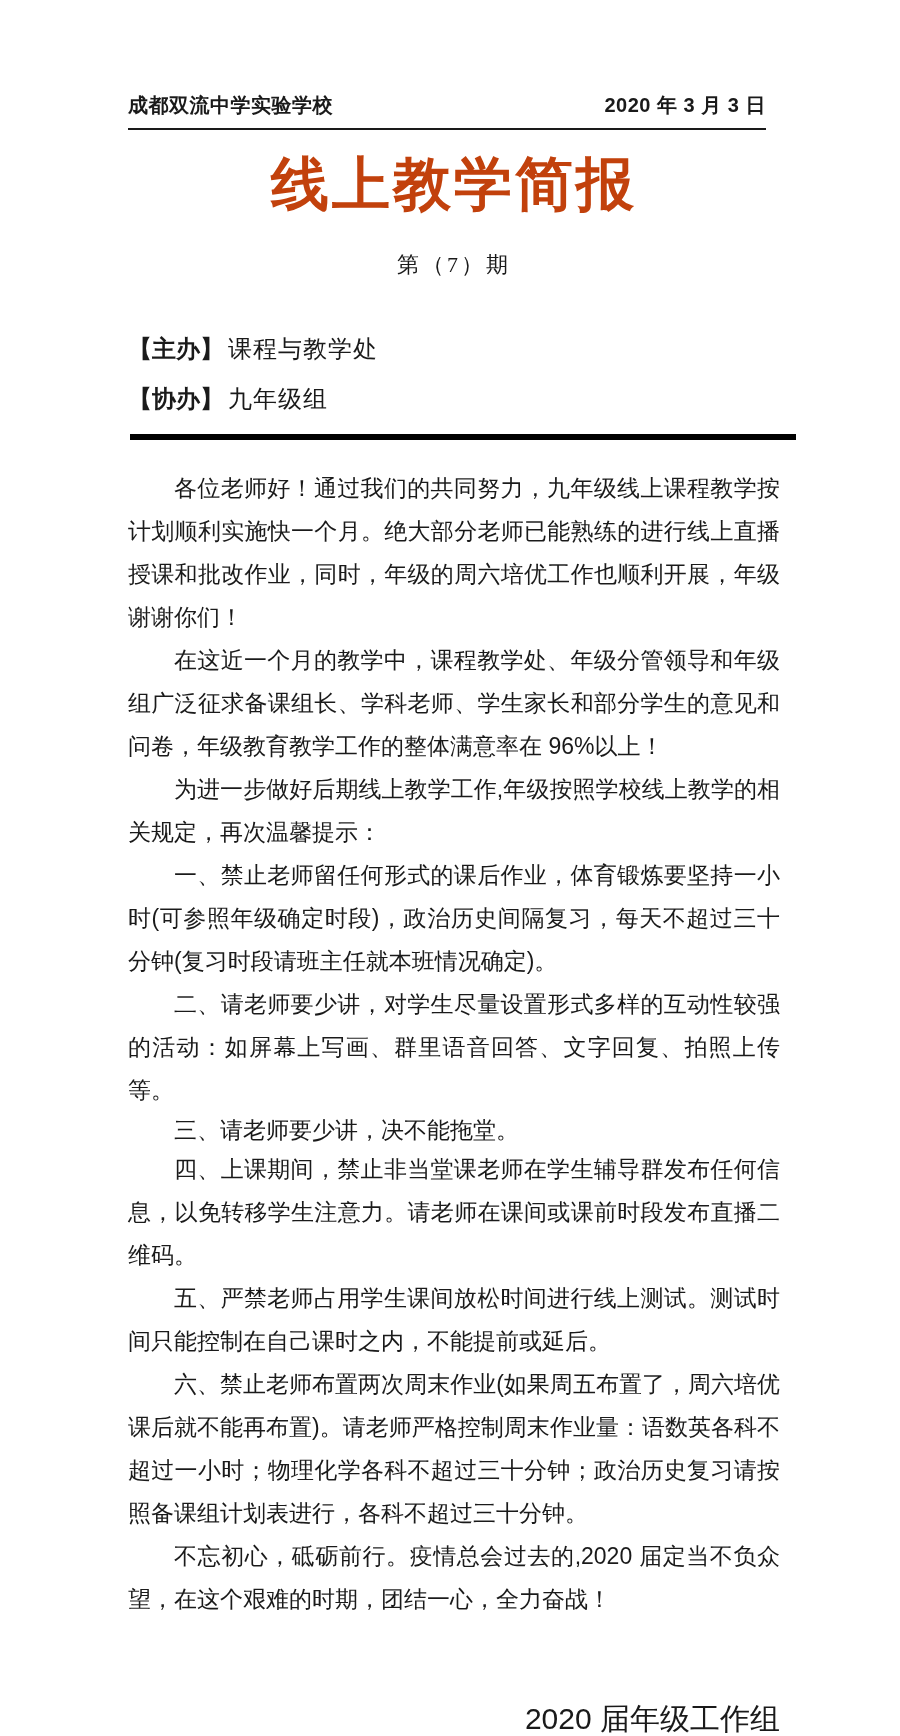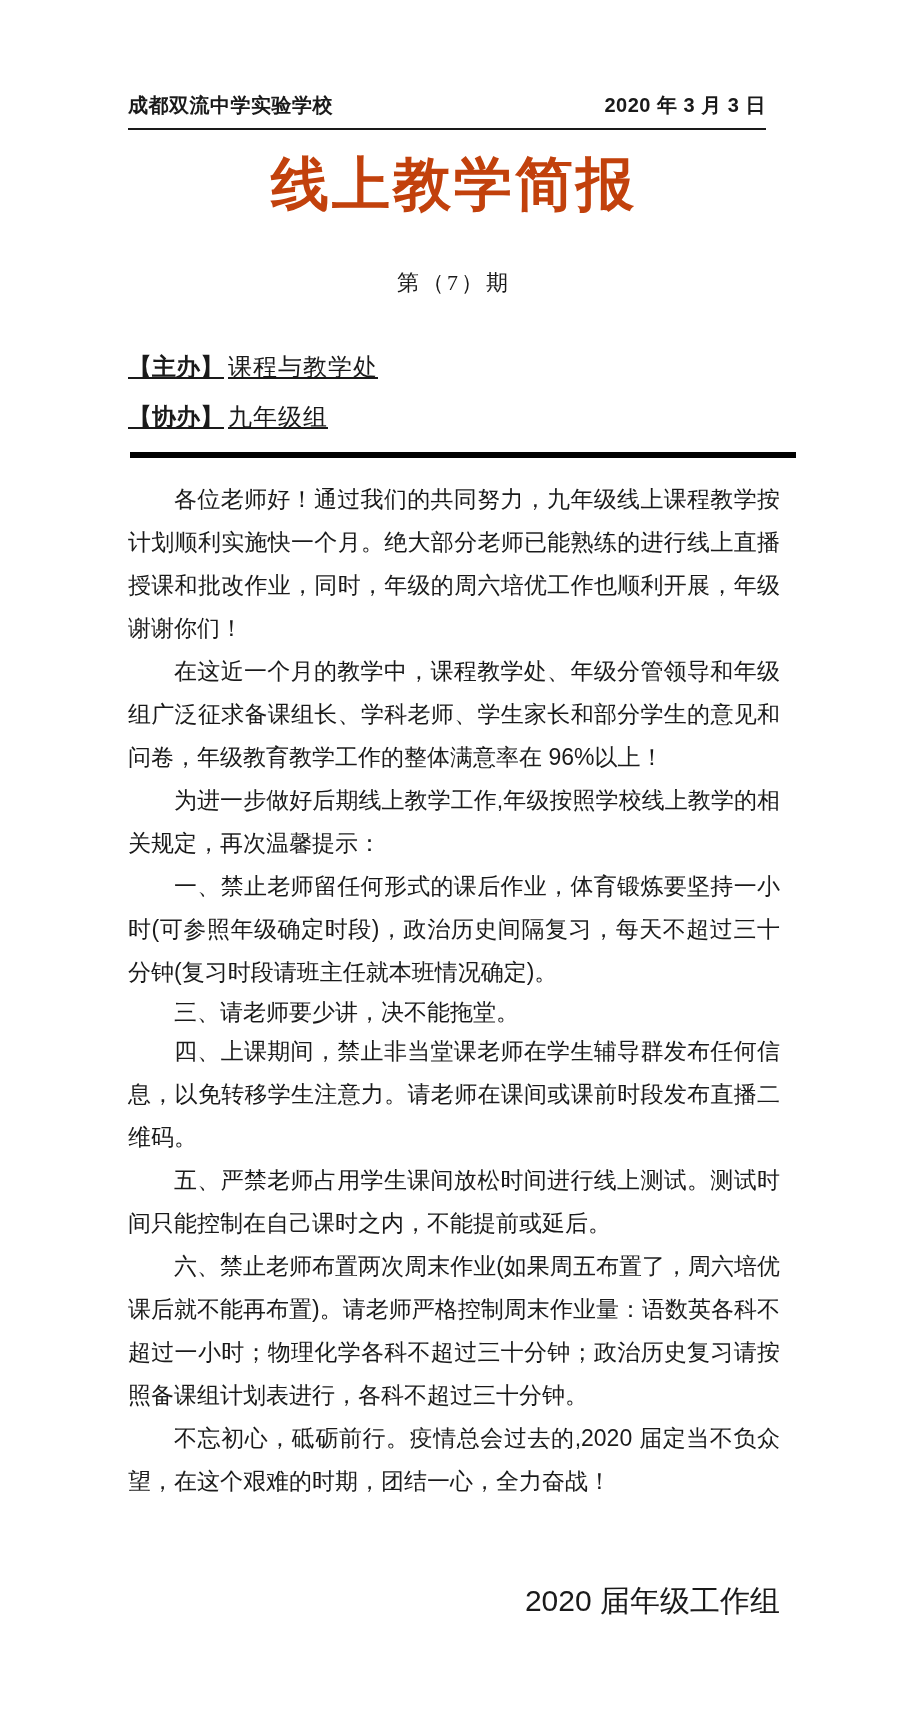--- a/index.html
+++ b/index.html
@@ -36,40 +36,40 @@
   }
   .doc-title {
     margin-top: 16px;
     width: 652px;
     text-align: center;
     font-size: 58px;
     font-weight: bold;
     letter-spacing: 3px;
   }
   .issue {
-    margin-top: 44px;
+    margin-top: 26px;
     text-align: center;
     font-family: "Liberation Serif", serif;
     font-size: 22px;
     letter-spacing: 3px;
   }
   .org-block { margin-top: 52px; }
-  .org-row { font-size: 24px; line-height: 34px; margin-top: 16px; text-decoration: underline; }
+  .org-row { font-size: 24px; line-height: 34px; margin-top: 16px; }
   .org-row:first-child { margin-top: 0; }
   .org-label { font-weight: bold; font-family: "Liberation Sans", sans-serif; }
   .org-value { font-family: "Liberation Serif", serif; margin-left: 4px; letter-spacing: 1px; }
   .thick-rule {
     margin-top: 18px;
     margin-left: 2px;
     width: 666px;
     height: 6px;
     background: #000000;
   }
   .body-text {
-    margin-top: 20px;
+    margin-top: 27px;
     width: 652px;
     font-size: 23px;
     line-height: 43px;
     text-align: justify;
   }
   .body-text p {
     margin: 0;
     text-indent: 46px;
   }
   .body-text p.tight { line-height: 36px; }
@@ -106,20 +106,21 @@
     </div>
   </div>
 
   <div class="thick-rule"></div>
 
   <div class="body-text">
     <p>各位老师好！通过我们的共同努力，九年级线上课程教学按计划顺利实施快一个月。绝大部分老师已能熟练的进行线上直播授课和批改作业，同时，年级的周六培优工作也顺利开展，年级谢谢你们！</p>
     <p>在这近一个月的教学中，课程教学处、年级分管领导和年级组广泛征求备课组长、学科老师、学生家长和部分学生的意见和问卷，年级教育教学工作的整体满意率在 96%以上！</p>
     <p>为进一步做好后期线上教学工作,年级按照学校线上教学的相关规定，再次温馨提示：</p>
     <p>一、禁止老师留任何形式的课后作业，体育锻炼要坚持一小时(可参照年级确定时段)，政治历史间隔复习，每天不超过三十分钟(复习时段请班主任就本班情况确定)。</p>
+    <p>二、请老师要少讲，对学生尽量设置形式多样的互动性较强的活动：如屏幕上写画、群里语音回答、文字回复、拍照上传等。</p>
     <p class="tight">三、请老师要少讲，决不能拖堂。</p>
     <p>四、上课期间，禁止非当堂课老师在学生辅导群发布任何信息，以免转移学生注意力。请老师在课间或课前时段发布直播二维码。</p>
     <p>五、严禁老师占用学生课间放松时间进行线上测试。测试时间只能控制在自己课时之内，不能提前或延后。</p>
     <p>六、禁止老师布置两次周末作业(如果周五布置了，周六培优课后就不能再布置)。请老师严格控制周末作业量：语数英各科不超过一小时；物理化学各科不超过三十分钟；政治历史复习请按照备课组计划表进行，各科不超过三十分钟。</p>
     <p>不忘初心，砥砺前行。疫情总会过去的,2020 届定当不负众望，在这个艰难的时期，团结一心，全力奋战！</p>
   </div>
 
   <div class="signature">2020 届年级工作组</div>
 
 </div>

